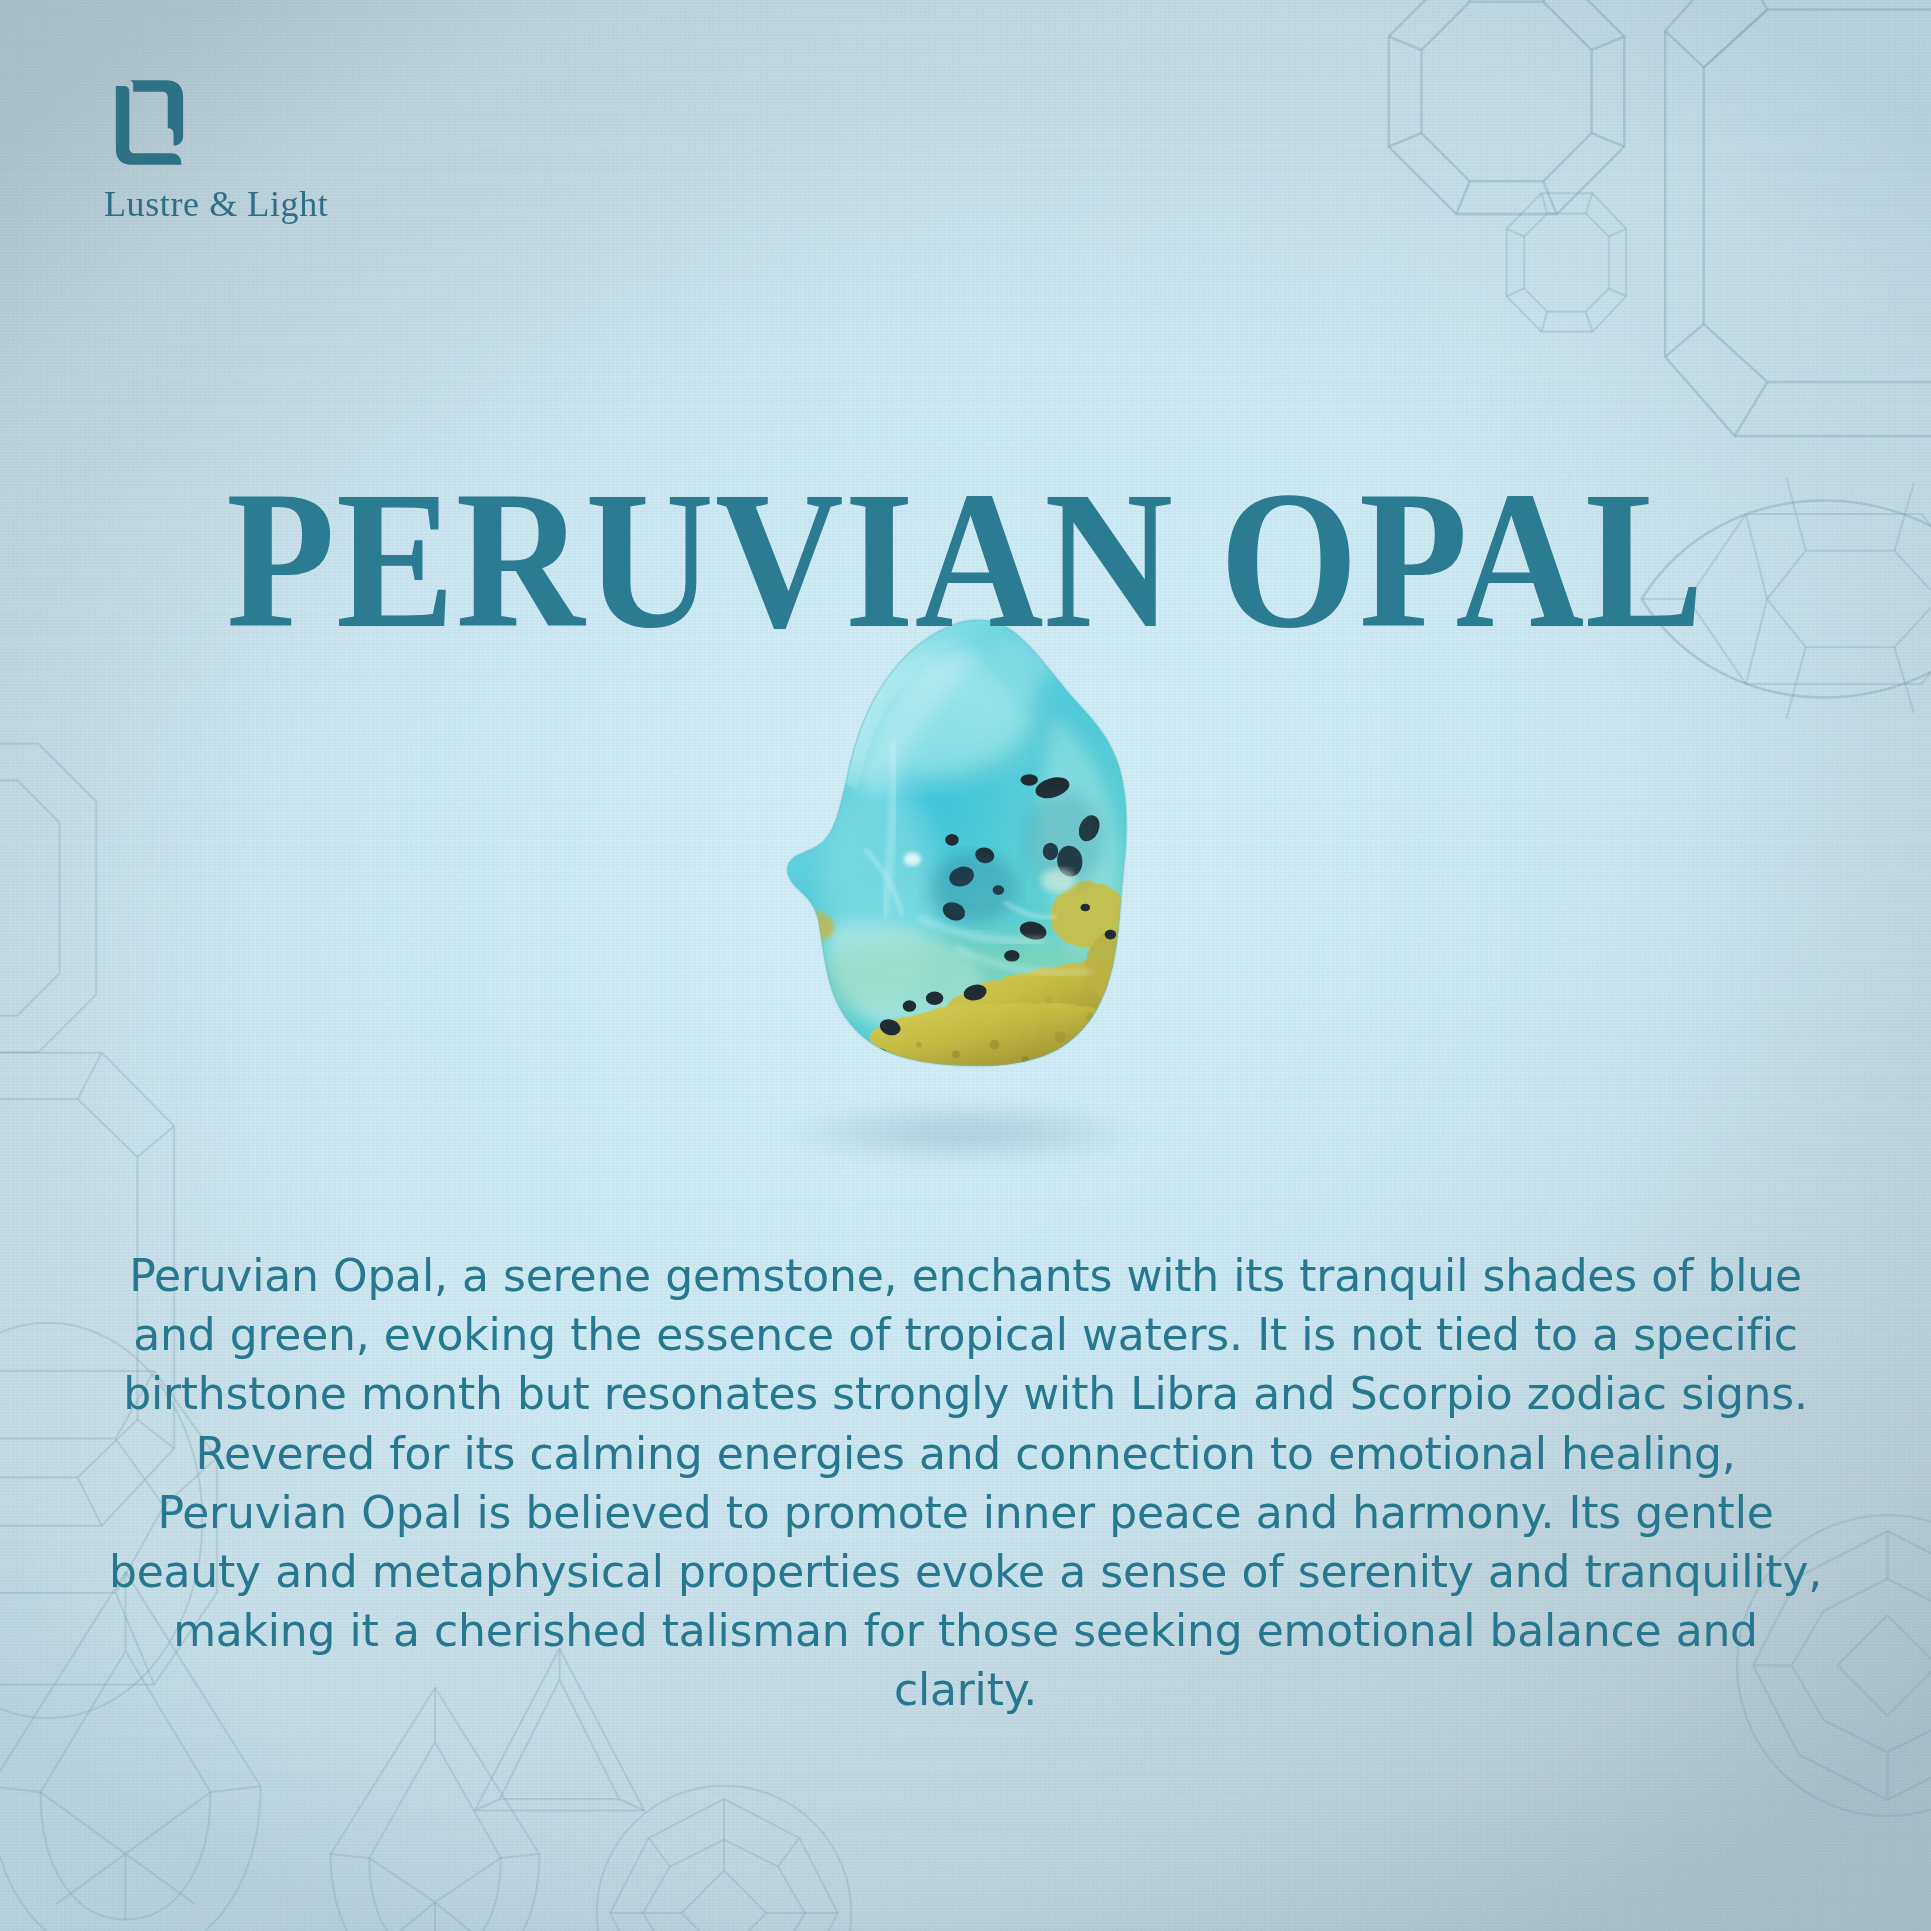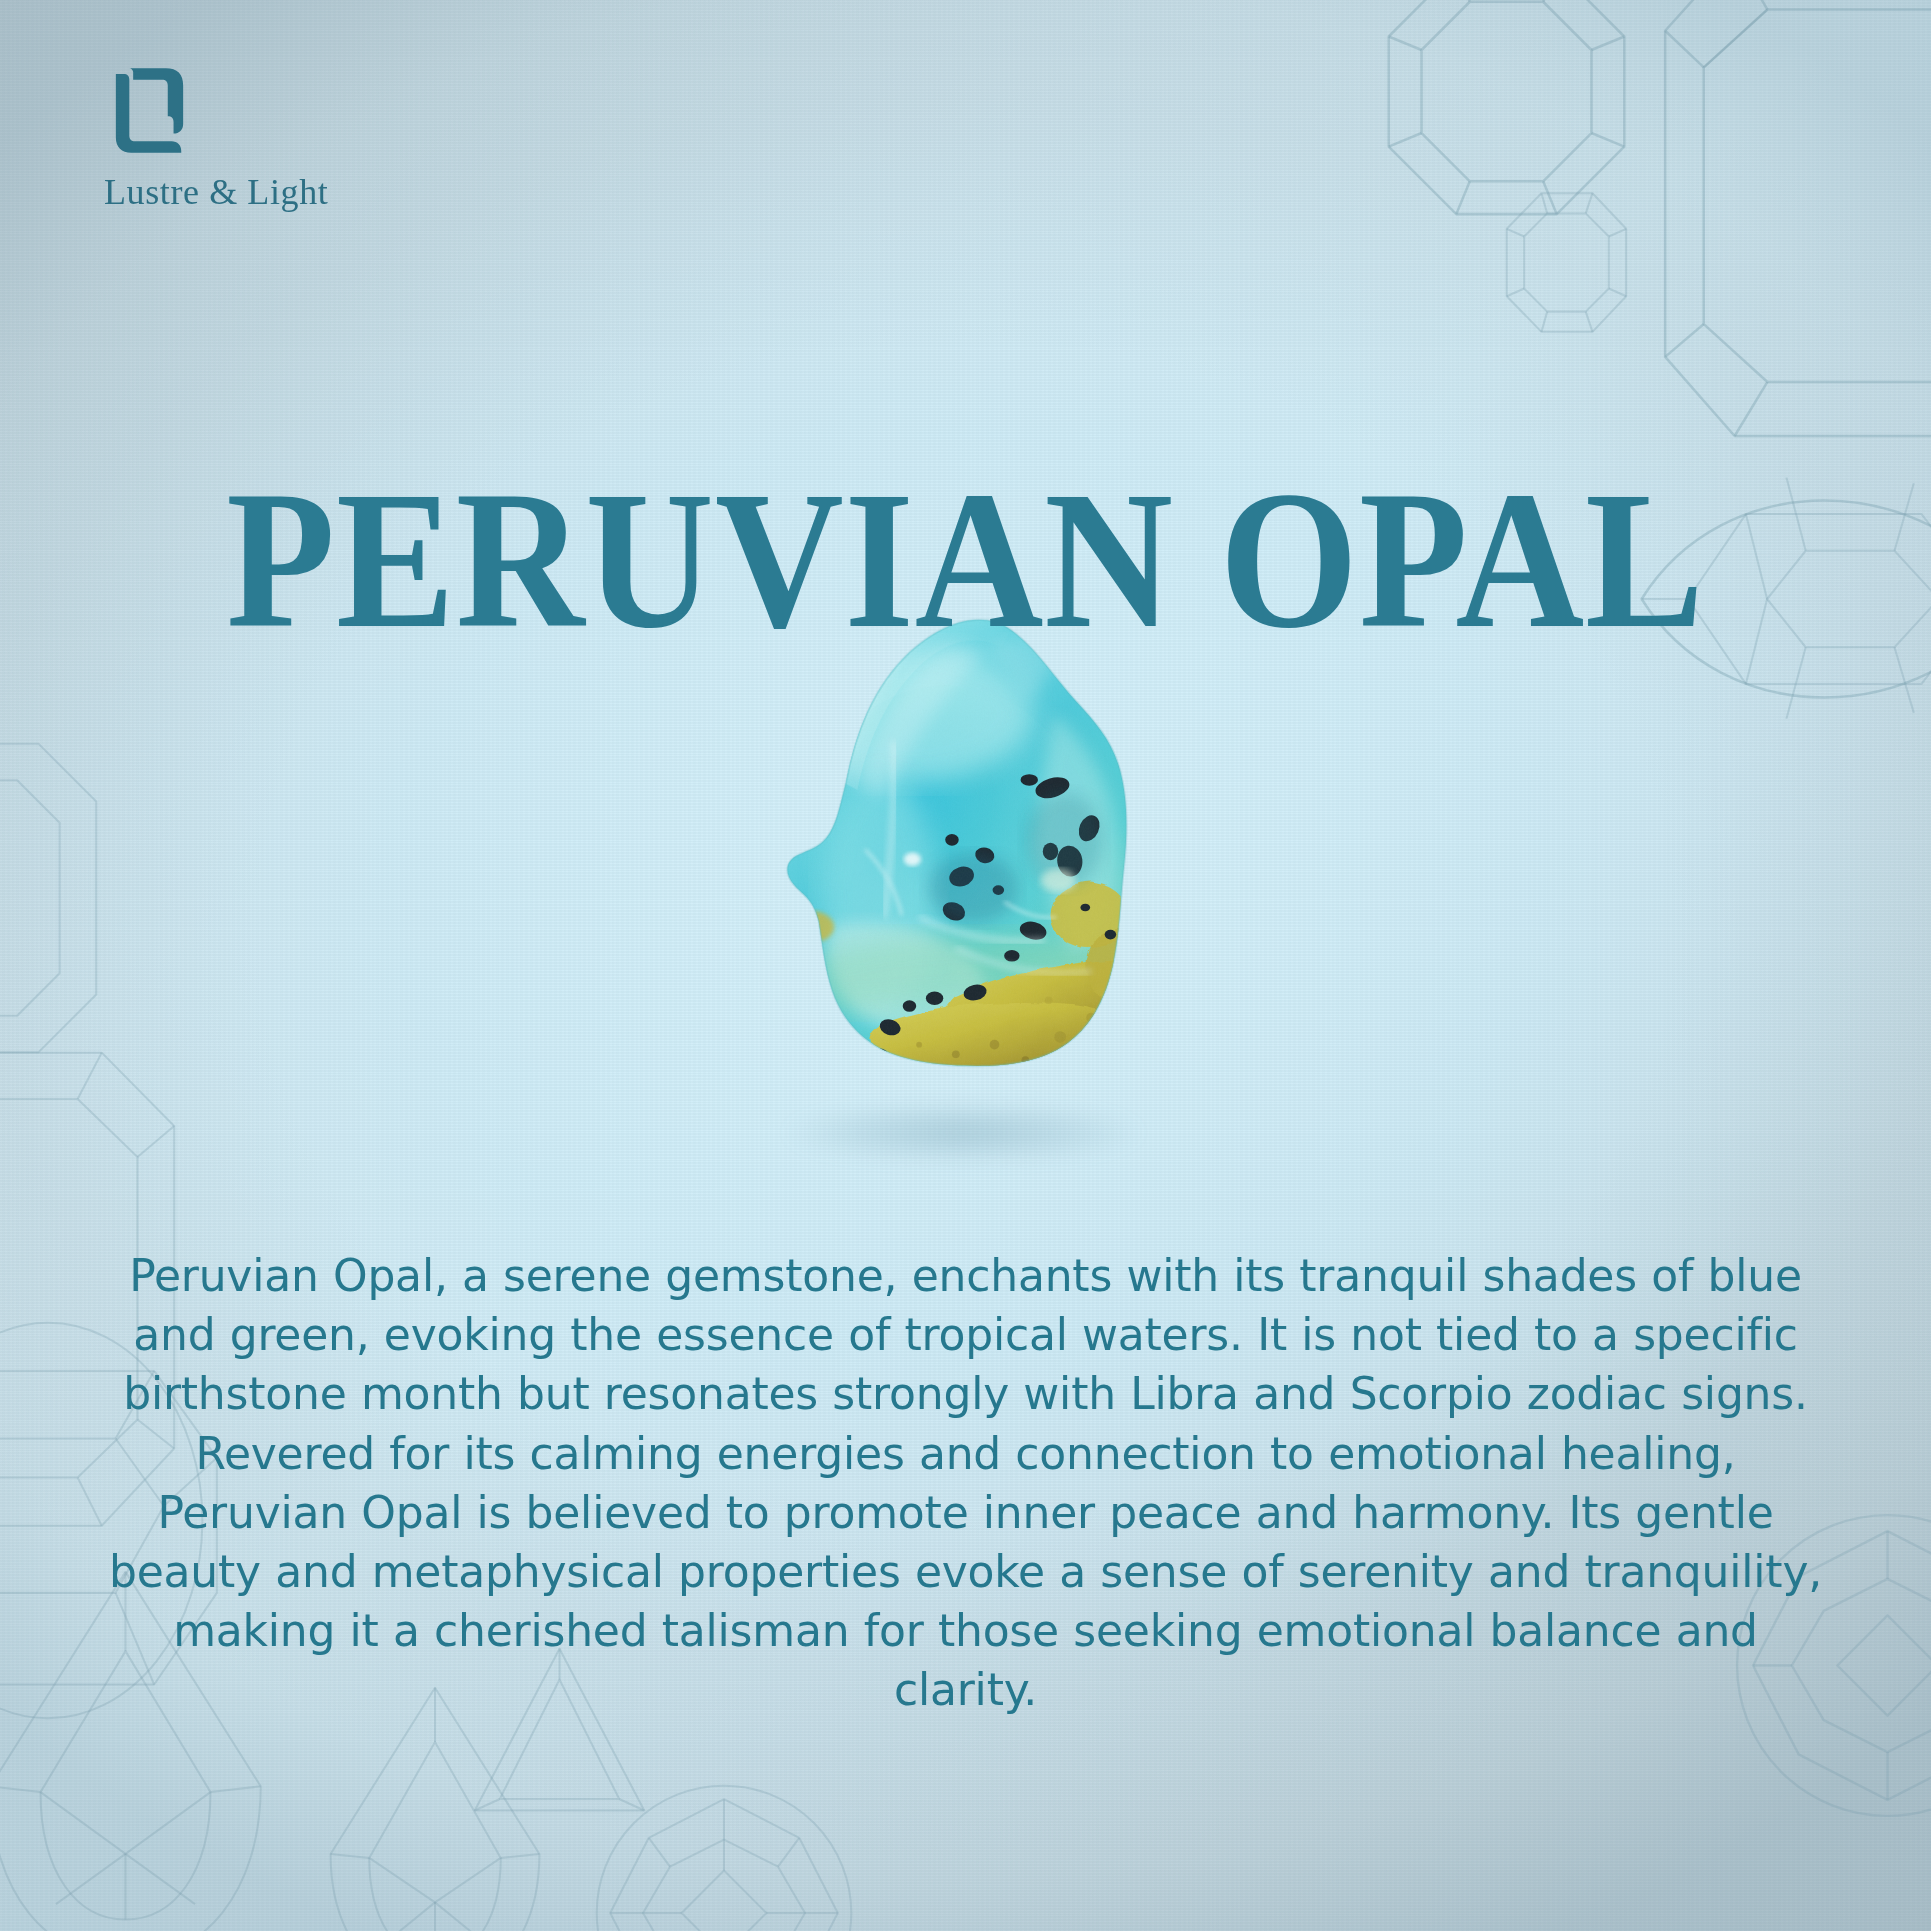--- a/index.html
+++ b/index.html
@@ -27,21 +27,21 @@
     background:radial-gradient(ellipse 70% 58% at 50% 48%, rgba(255,255,255,0) 52%, rgba(140,168,180,0.20) 85%, rgba(125,155,170,0.33) 100%);
   }
 
   
   #decor{position:absolute;inset:0;z-index:1;pointer-events:none;}
   #decor svg{position:absolute;}
   .gemline{fill:none;stroke:#7fa6b4;stroke-opacity:.42;stroke-width:2.6;stroke-linejoin:round;}
   .gemline.thin{stroke-width:2.1;stroke-opacity:.32;}
 
   
-  #logo{position:absolute;left:104px;top:64px;z-index:6;}
+  #logo{position:absolute;left:104px;top:76px;z-index:6;}
   #logo-mark{width:75px;height:93px;display:block;margin-left:7.7px;}
   #logo-text{
     margin-top:13.5px;font-family:"Liberation Serif", serif;
     font-size:36px;letter-spacing:0.6px;color:#2d6f84;white-space:nowrap;
   }
 
   
   #title{
     position:absolute;left:0;right:0;top:328px;z-index:6;text-align:center;
     font-family:"Liberation Serif", serif;

